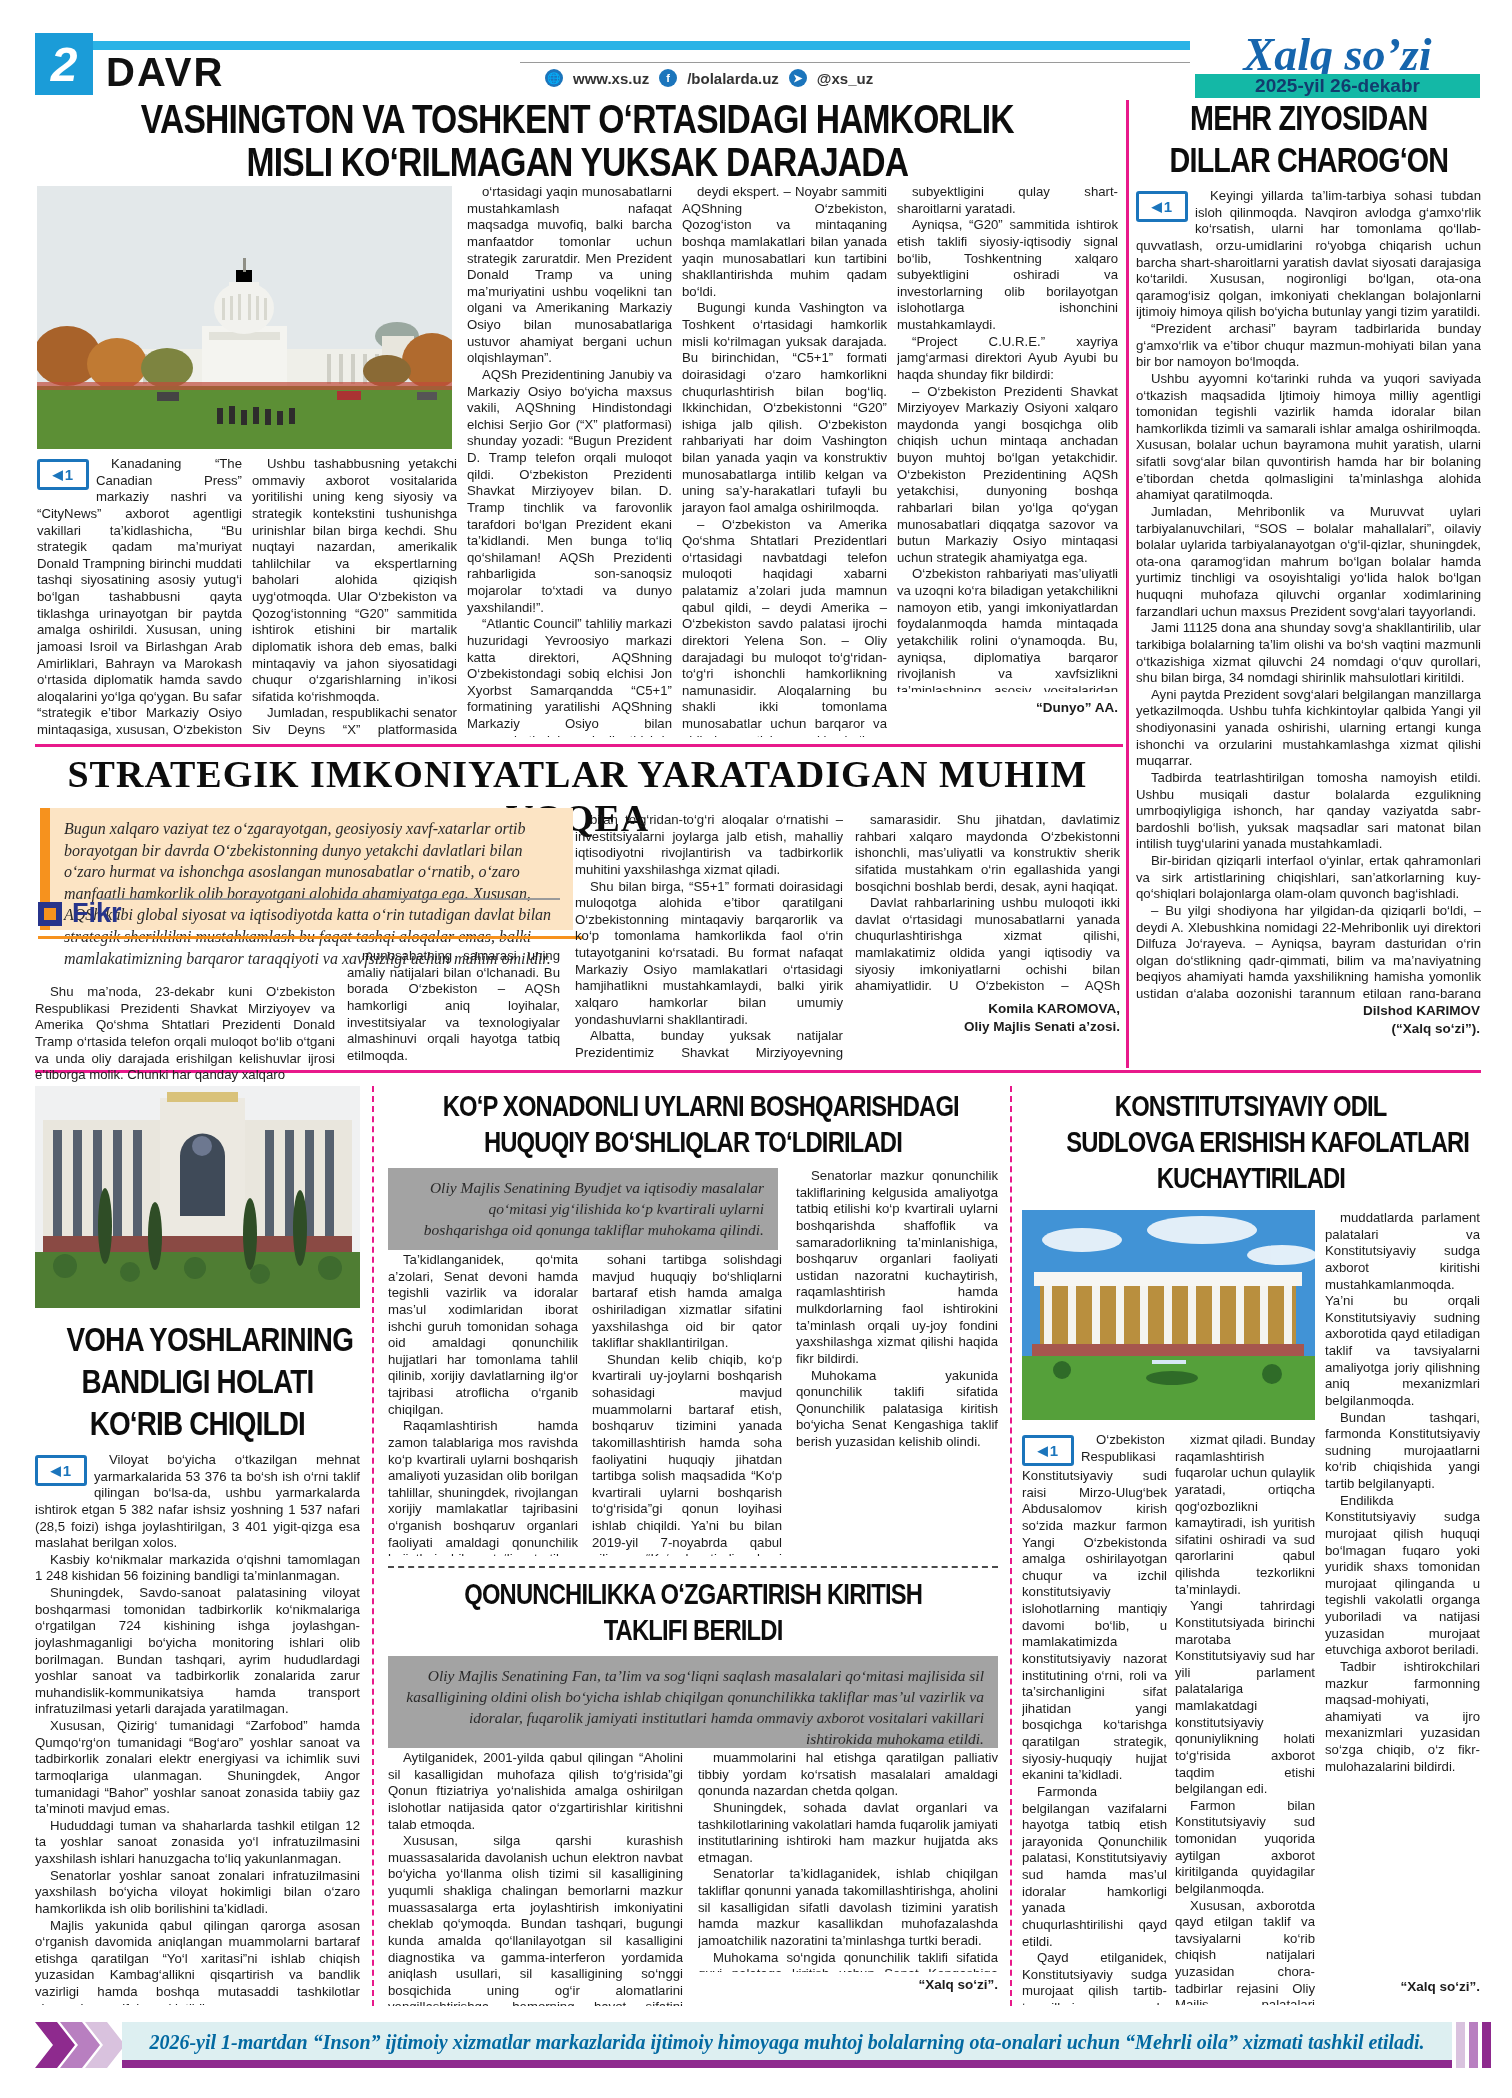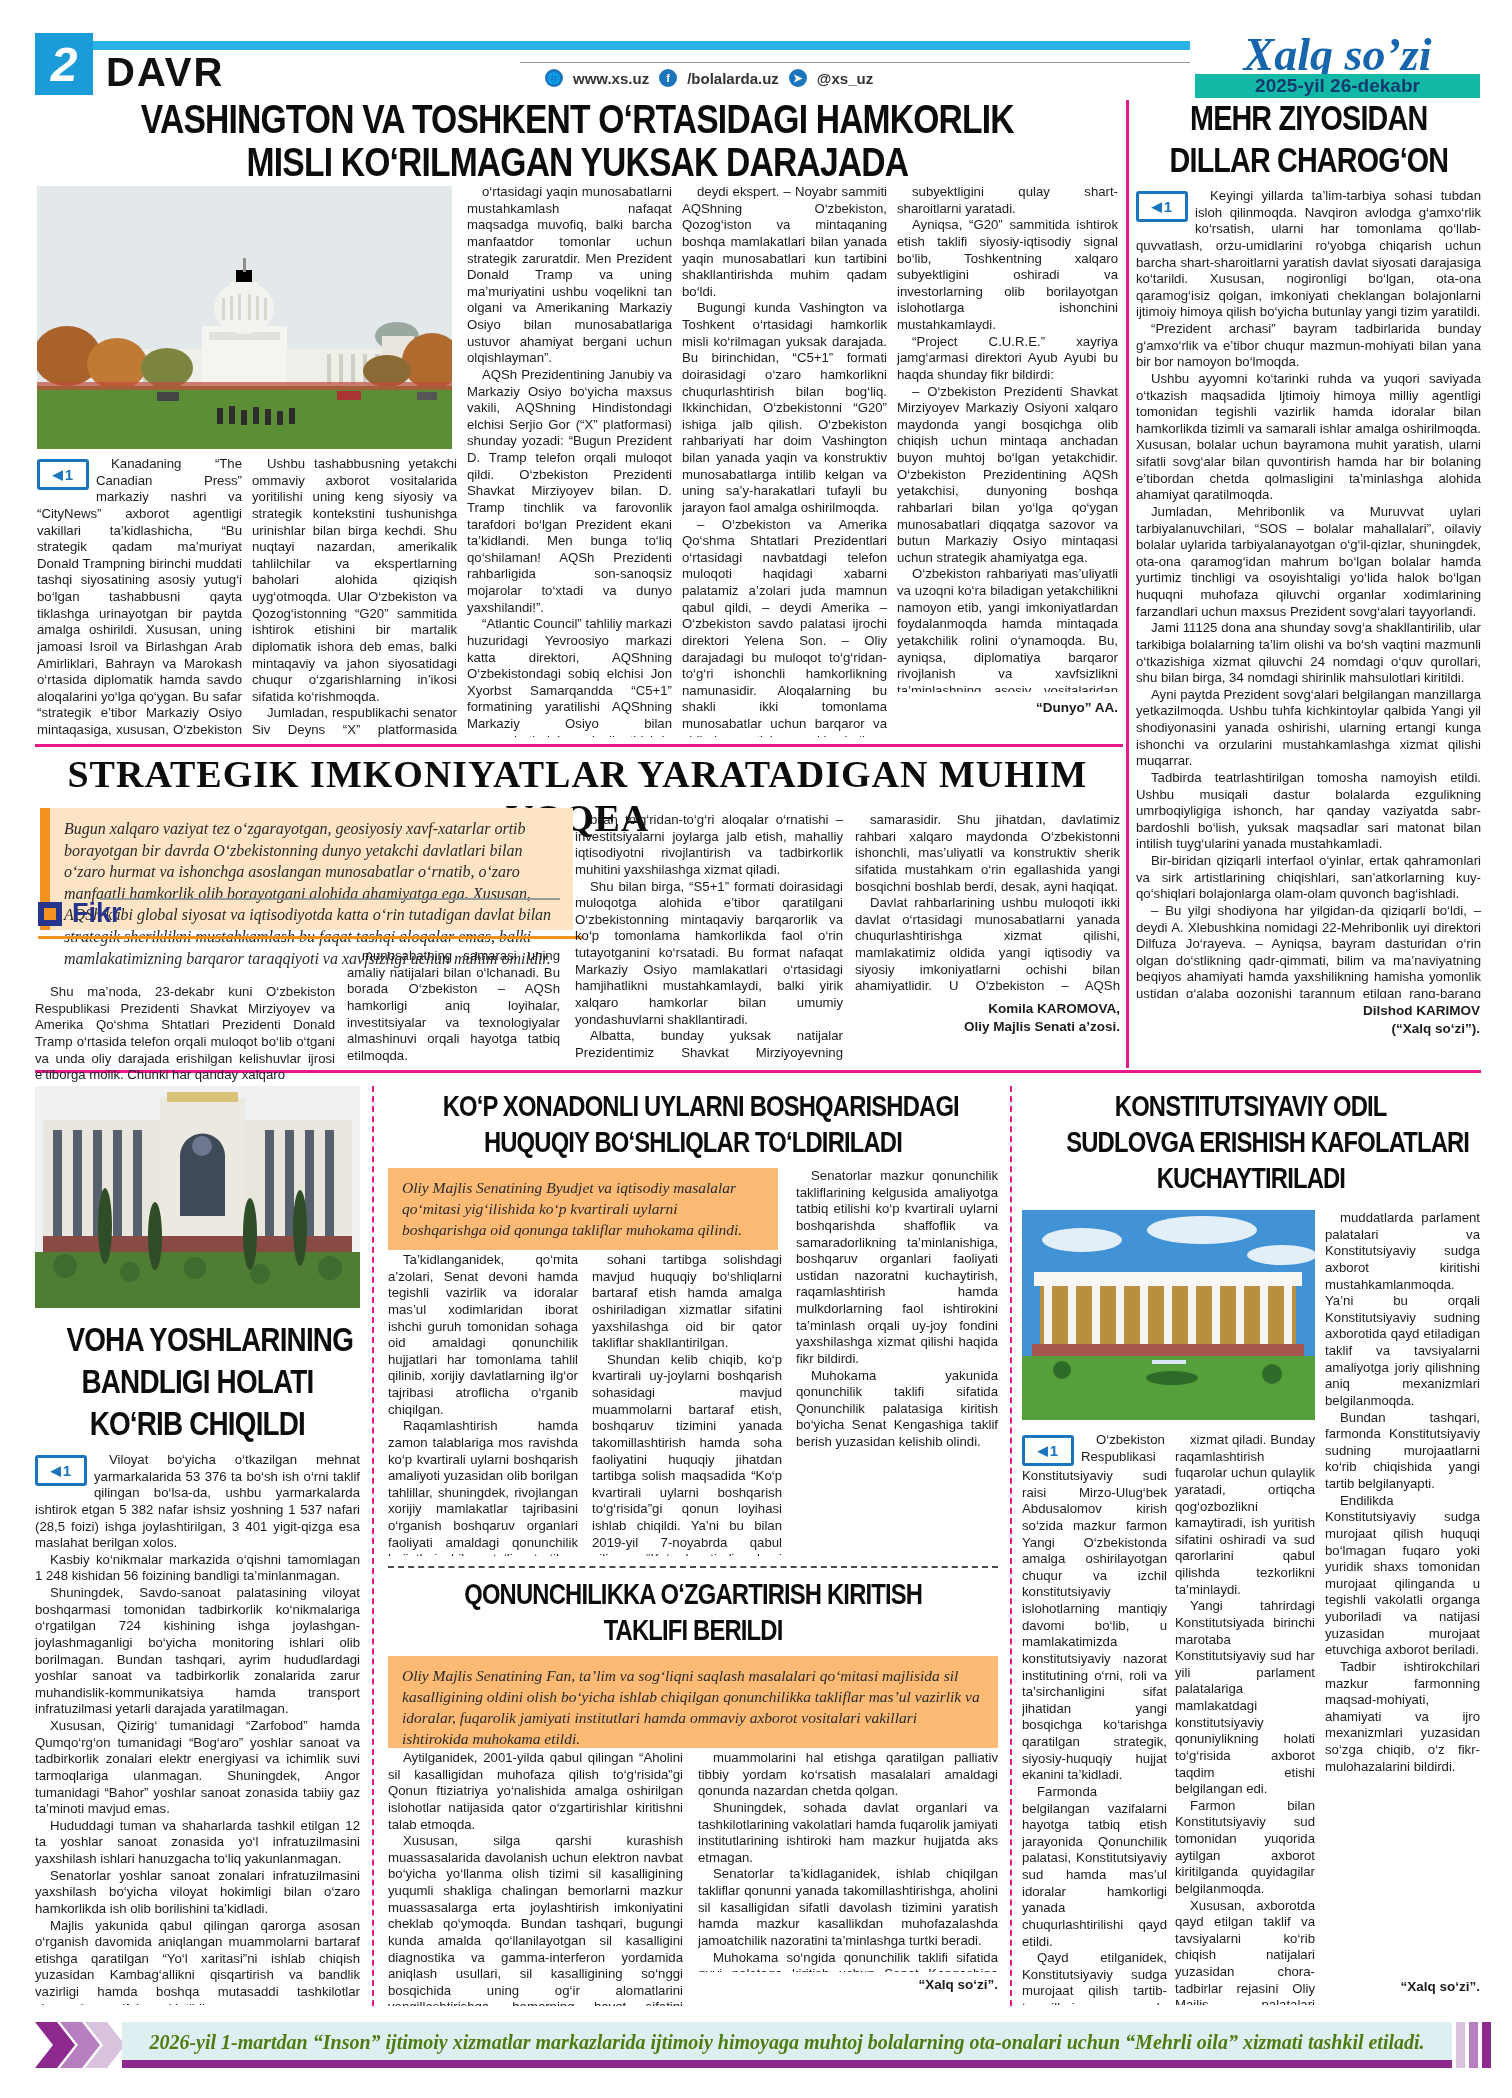--- a/index.html
+++ b/index.html
@@ -25,28 +25,28 @@
   .byline .para{text-indent:0;}
   .attr{font-weight:bold;text-align:right;font-size:13.5px;}
   .cmark{float:left;width:46px;height:25px;border:3px solid #1b75bc;border-radius:3px;background:#fff;margin:3px 7px 2px 0;display:flex;align-items:center;justify-content:center;color:#1b75bc;font-weight:bold;font-size:15px;line-height:1;}
   .cmark .arr{font-size:13px;margin-right:2px;}
   
   .mag{background:#e8198b;}
   .dashv{border-left:2px dashed #e8198b;width:0;}
   .dashh{border-top:2px dashed #4a4a4a;height:0;}
   
   .orangebox{background:#fce4c4;border-left:10px solid #f6921e;padding:10px 14px;font-family:"Liberation Serif",serif;font-style:italic;font-size:16px;line-height:1.35;color:#2a2a2a;}
-  .bluebox{background:#fdba74;padding:10px 14px;font-family:"Liberation Serif",serif;font-style:italic;font-size:15.5px;line-height:1.35;color:#2a2a2a;}
+  .bluebox{background:#a3a3a3;padding:10px 14px;font-family:"Liberation Serif",serif;font-style:italic;font-size:15.5px;line-height:1.35;color:#2a2a2a;text-align:right;}
   .fikr-ico{width:24px;height:24px;background:#27348b;display:flex;align-items:center;justify-content:center;}
   .fikr-ico i{display:block;width:12px;height:12px;background:#f6921e;}
   .fikr-word{font-size:27px;font-weight:bold;color:#27348b;}
   .orangeline{background:#f6921e;}
   
   .footband{background:#ddeff1;display:flex;align-items:center;justify-content:center;}
-  .foottext{font-family:"Liberation Serif",serif;font-weight:bold;font-style:italic;font-size:20px;color:#4d7c0f;text-align:left;}
+  .foottext{font-family:"Liberation Serif",serif;font-weight:bold;font-style:italic;font-size:20px;color:#0369a1;text-align:left;}
   .chev{position:absolute;top:2022px;width:40px;height:46px;clip-path:polygon(0 0,55% 0,100% 50%,55% 100%,0 100%,45% 50%);}
   .rbar{position:absolute;top:2022px;width:9px;height:46px;}
   .purple1{background:#8e2a8e;} .purple2{background:#b87fc0;} .purple3{background:#d9c2de;}
   svg{display:block;}
 </style>
 </head>
 <body>
 
 <div id="page">
 

